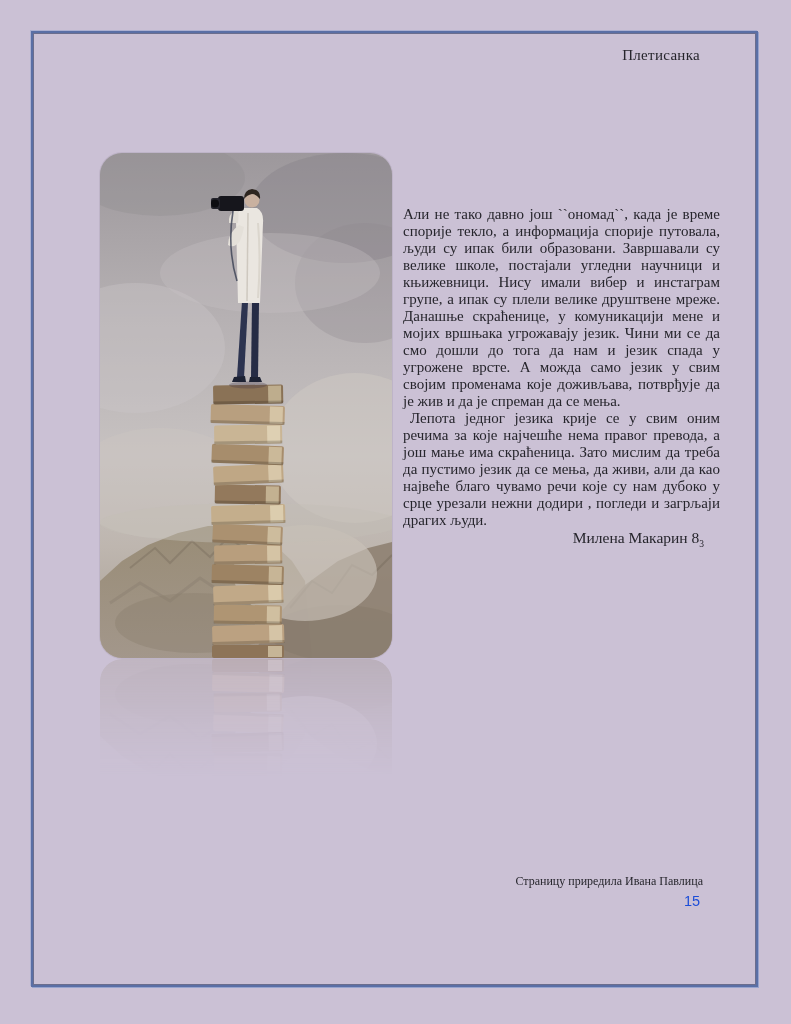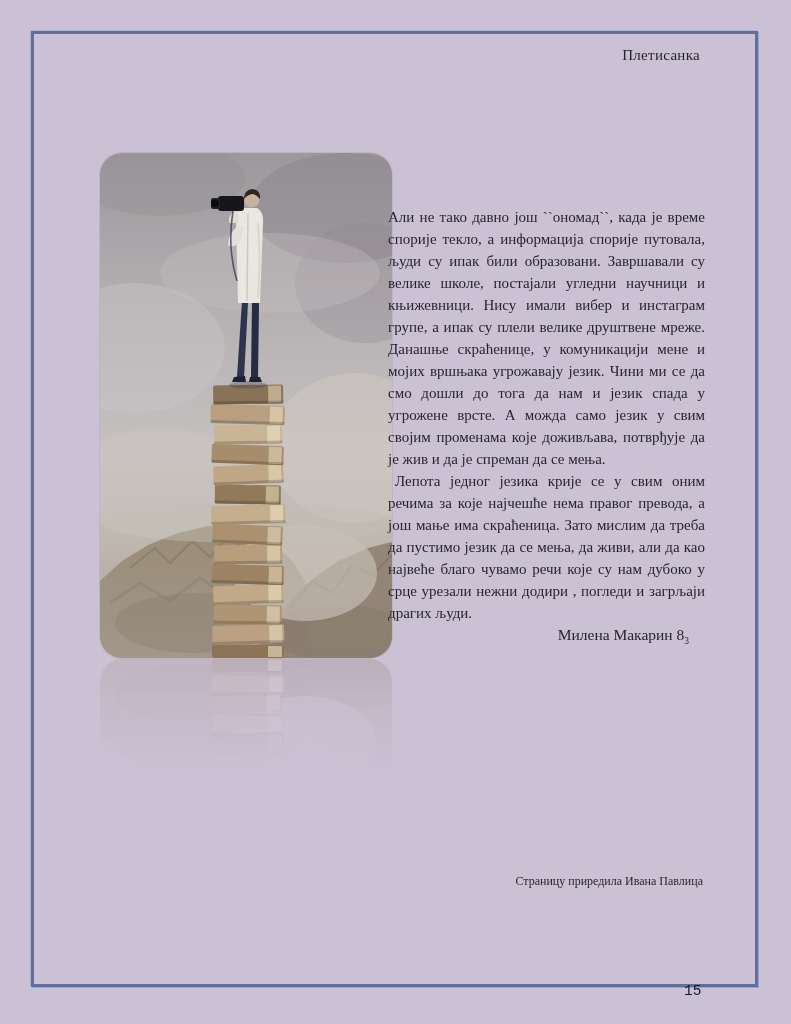--- a/index.html
+++ b/index.html
@@ -44,45 +44,45 @@
     overflow: hidden;
     opacity: 0.30;
     filter: blur(0.6px);
     -webkit-mask-image: linear-gradient(to bottom, rgba(0,0,0,0.85), rgba(0,0,0,0.35) 45%, rgba(0,0,0,0) 85%);
     mask-image: linear-gradient(to bottom, rgba(0,0,0,0.85), rgba(0,0,0,0.35) 45%, rgba(0,0,0,0) 85%);
     pointer-events: none;
   }
   .reflection svg { display: block; transform: scaleY(-1); }
   .text-col {
     position: absolute;
-    left: 388px; top: 206px;
+    left: 403px; top: 206px;
     width: 317px;
     font-size: 15px;
-    line-height: 22px;
+    line-height: 17px;
     text-align: justify;
   }
   .text-col p { text-align: justify; }
   .text-col p + p { text-indent: 7px; }
   .author-line {
     text-align: right;
     padding-right: 16px;
     font-size: 15.5px;
   }
   .author-line sub { font-size: 9.5px; vertical-align: sub; }
   .credit-line {
     position: absolute;
     top: 874px; right: 88px;
     font-size: 12px;
   }
   .page-number {
     position: absolute;
-    top: 983px; left: 684px;
-    font-family: Liberation Mono, monospace;
+    top: 893px; left: 684px;
+    font-family: Liberation Sans, sans-serif;
     font-size: 14.5px;
-    color: #0f172a;
+    color: #1d4ed8;
   }
 </style>
 </head>
 <body>
 
 <div class="page">
 
   <div class="frame"></div>
 
   <div class="header-title">Плетисанка</div>

